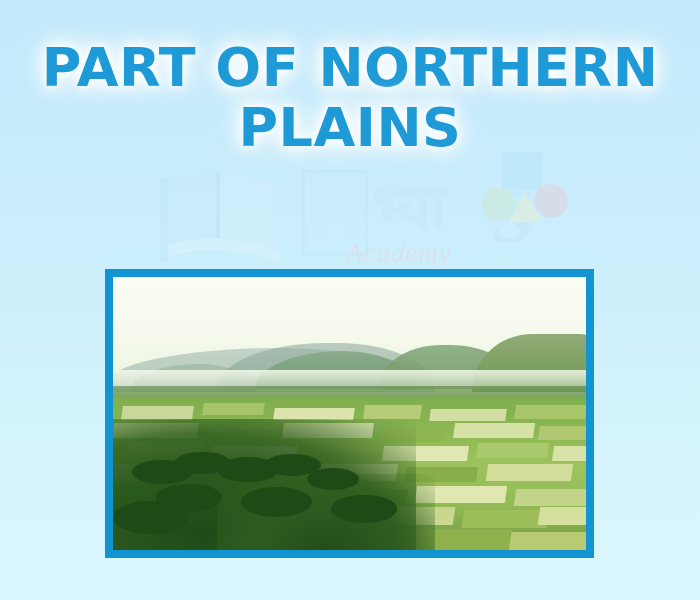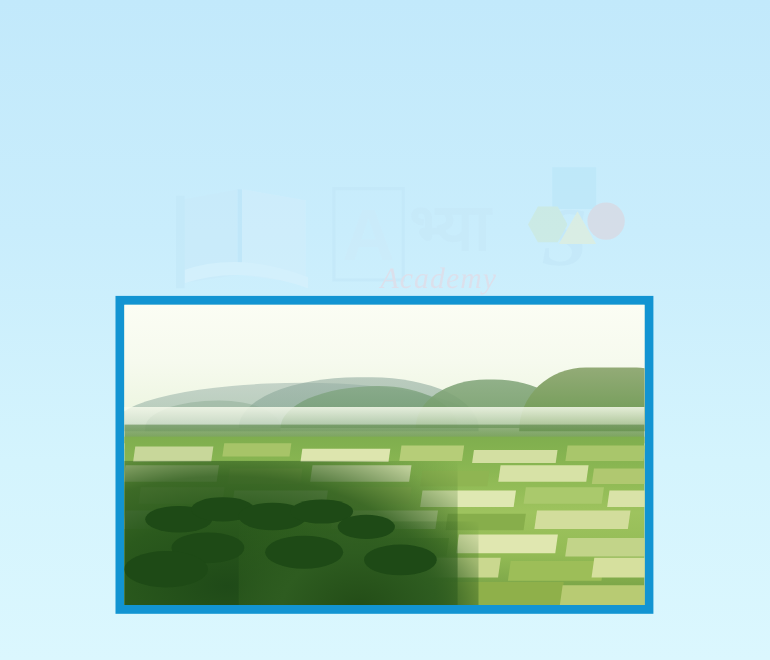--- a/index.html
+++ b/index.html
@@ -320,20 +320,24 @@
 
     <div class="wm-shapes">
 
       <div class="sh-square"></div>
       <div class="sh-hex"></div>
       <div class="sh-tri"></div>
       <div class="sh-circle"></div>
     </div>
   </div>
 
+  <div class="title-block">
+    <span class="title-line">PART OF NORTHERN</span>
+    <span class="title-line">PLAINS</span>
+  </div>
 
   <div class="photo-frame">
     <div class="photo" title="Aerial view of the northern plains with patchwork farm fields, palm trees in the foreground and low hills on the horizon">
 
       <div class="ph-sky"></div>
 
       <div class="ph-hill-far"></div>
       <div class="ph-hill-far2"></div>
       <div class="ph-ridge-d"></div>
       <div class="ph-ridge-a"></div>

